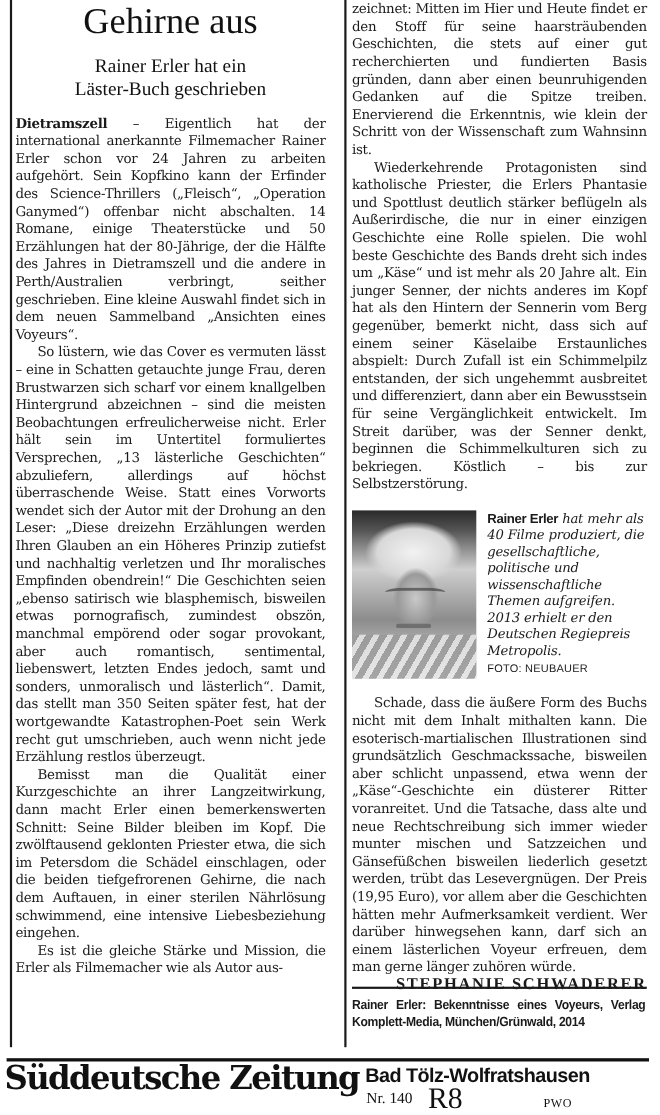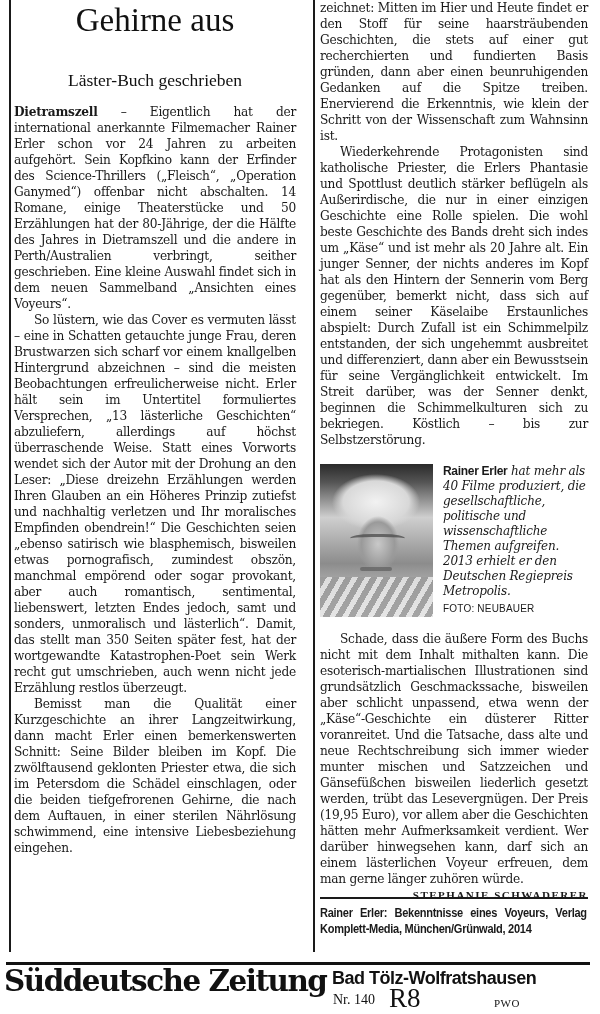--- a/index.html
+++ b/index.html
@@ -21,21 +21,21 @@
       radial-gradient(ellipse 30px 40px at 58px 80px, #c9c9c9 0%, #9a9a9a 55%, transparent 70%),
       radial-gradient(ellipse 55px 35px at 56px 38px, #f2f2f2 0%, #d8d8d8 60%, transparent 80%),
       linear-gradient(180deg, #2a2a2a 0%, #555 12%, #cfcfcf 35%, #8c8c8c 65%, #bdbdbd 85%, #e0e0e0 100%);
     position: relative; }
   .photo .eyes { position: absolute; left: 30px; top: 70px; width: 55px; height: 8px; border-top: 3px solid #444; border-radius: 40%; opacity: 0.7; }
   .photo .mouth { position: absolute; left: 40px; top: 103px; width: 32px; height: 4px; background: #555; border-radius: 3px; opacity: 0.6; }
   .photo .shirt { position: absolute; left: 0; bottom: 0; width: 113px; height: 40px; background: repeating-linear-gradient(120deg, #9a9a9a 0 6px, #e6e6e6 6px 11px); opacity: 0.85; }
   .caption { font-family: "DejaVu Serif", serif; font-style: italic; font-size: 12px; line-height: 15px; text-align: left; letter-spacing: -0.2px; }
   .caption-name { font-family: "Liberation Sans", sans-serif; font-style: normal; font-weight: bold; font-size: 12px; letter-spacing: -0.3px; text-align: center; }
   .photo-credit { font-family: "Liberation Sans", sans-serif; font-style: normal; font-size: 10px; letter-spacing: 0.2px; display: block; margin-top: 2px; }
-  .author { font-family: "Liberation Serif", serif; font-weight: bold; font-size: 11px; letter-spacing: 1.5px; float: right; }
+  .author { font-family: "Liberation Serif", serif; font-weight: bold; font-size: 15px; letter-spacing: 1.5px; float: right; }
   .hrule { height: 2px; background: #1a1a1a; margin: 10px 0 6px 0; }
   .bookinfo { font-family: "Liberation Sans", sans-serif; font-weight: bold; font-size: 12px; line-height: 16px; letter-spacing: -0.3px; text-align: justify; transform: scaleX(0.92); transform-origin: left; width: 290px; }
   .footer-rule { position: absolute; left: 6px; top: 962px; width: 584px; height: 3px; background: #111; }
   .masthead { position: absolute; left: 4px; top: 966px; font-family: "DejaVu Serif", serif; font-weight: bold; font-size: 30px; line-height: 30px; letter-spacing: -1.5px; color: #111; transform: scaleX(0.98); transform-origin: left; }
   .footer-date { position: absolute; left: 22px; top: 996px; font-family: "Liberation Serif", serif; font-size: 14px; line-height: 16px; color: #111; }
   .region { position: absolute; left: 332px; top: 968px; font-family: "Liberation Sans", sans-serif; font-weight: bold; font-size: 18px; line-height: 20px; letter-spacing: -0.5px; color: #111; }
   .issue { position: absolute; left: 333px; top: 992px; font-family: "Liberation Serif", serif; font-size: 14px; line-height: 16px; color: #111; }
   .page-no { position: absolute; left: 389px; top: 984px; font-family: "Liberation Serif", serif; font-size: 27px; line-height: 28px; color: #111; text-align: center; }
   .edition { position: absolute; left: 494px; top: 996px; font-family: "Liberation Serif", serif; font-size: 11px; line-height: 14px; letter-spacing: 0.5px; color: #111; }
 </style>
@@ -44,26 +44,27 @@
 
 <div class="page">
   <div class="vrule-left"></div>
   <div class="vrule-mid"></div>
 
   <div class="col col-left">
     <h1 class="headline">
       <span>Gehirne aus</span><br>
     </h1>
     <div class="subhead">
-      <br>
+      <span>Rainer Erler hat ein</span><br>
       <span>Läster-Buch geschrieben</span>
     </div>
     <p><span class="dateline">Dietramszell</span><span> – Eigentlich hat der international anerkannte Filmemacher Rainer Erler schon vor 24 Jahren zu arbeiten aufgehört. Sein Kopfkino kann der Erfinder des Science-Thrillers („Fleisch“, „Operation Ganymed“) offenbar nicht abschalten. 14 Romane, einige Theaterstücke und 50 Erzählungen hat der 80-Jährige, der die Hälfte des Jahres in Dietramszell und die andere in Perth/Australien verbringt, seither geschrieben. Eine kleine Auswahl findet sich in dem neuen Sammelband „Ansichten eines Voyeurs“.</span></p>
     <p class="indent">So lüstern, wie das Cover es vermuten lässt – eine in Schatten getauchte junge Frau, deren Brustwarzen sich scharf vor einem knallgelben Hintergrund abzeichnen – sind die meisten Beobachtungen erfreulicherweise nicht. Erler hält sein im Untertitel formuliertes Versprechen, „13 lästerliche Geschichten“ abzuliefern, allerdings auf höchst überraschende Weise. Statt eines Vorworts wendet sich der Autor mit der Drohung an den Leser: „Diese dreizehn Erzählungen werden Ihren Glauben an ein Höheres Prinzip zutiefst und nachhaltig verletzen und Ihr moralisches Empfinden obendrein!“ Die Geschichten seien „ebenso satirisch wie blasphemisch, bisweilen etwas pornografisch, zumindest obszön, manchmal empörend oder sogar provokant, aber auch romantisch, sentimental, liebenswert, letzten Endes jedoch, samt und sonders, unmoralisch und lästerlich“. Damit, das stellt man 350 Seiten später fest, hat der wortgewandte Katastrophen-Poet sein Werk recht gut umschrieben, auch wenn nicht jede Erzählung restlos überzeugt.</p>
     <p class="indent">Bemisst man die Qualität einer Kurzgeschichte an ihrer Langzeitwirkung, dann macht Erler einen bemerkenswerten Schnitt: Seine Bilder bleiben im Kopf. Die zwölftausend geklonten Priester etwa, die sich im Petersdom die Schädel einschlagen, oder die beiden tiefgefrorenen Gehirne, die nach dem Auftauen, in einer sterilen Nährlösung schwimmend, eine intensive Liebesbeziehung eingehen.</p>
+    <p class="indent">Es ist die gleiche Stärke und Mission, die Erler als Filmemacher wie als Autor aus-</p>
   </div>
 
   <div class="col col-right">
     <p>zeichnet: Mitten im Hier und Heute findet er den Stoff für seine haarsträubenden Geschichten, die stets auf einer gut recherchierten und fundierten Basis gründen, dann aber einen beunruhigenden Gedanken auf die Spitze treiben. Enervierend die Erkenntnis, wie klein der Schritt von der Wissenschaft zum Wahnsinn ist.</p>
     <p class="indent">Wiederkehrende Protagonisten sind katholische Priester, die Erlers Phantasie und Spottlust deutlich stärker beflügeln als Außerirdische, die nur in einer einzigen Geschichte eine Rolle spielen. Die wohl beste Geschichte des Bands dreht sich indes um „Käse“ und ist mehr als 20 Jahre alt. Ein junger Senner, der nichts anderes im Kopf hat als den Hintern der Sennerin vom Berg gegenüber, bemerkt nicht, dass sich auf einem seiner Käselaibe Erstaunliches abspielt: Durch Zufall ist ein Schimmelpilz entstanden, der sich ungehemmt ausbreitet und differenziert, dann aber ein Bewusstsein für seine Vergänglichkeit entwickelt. Im Streit darüber, was der Senner denkt, beginnen die Schimmelkulturen sich zu bekriegen. Köstlich – bis zur Selbstzerstörung.</p>
 
     <div class="photo-block">
       <div class="photo" title="Porträt Rainer Erler">
         <div class="eyes"></div>
         <div class="mouth"></div>

